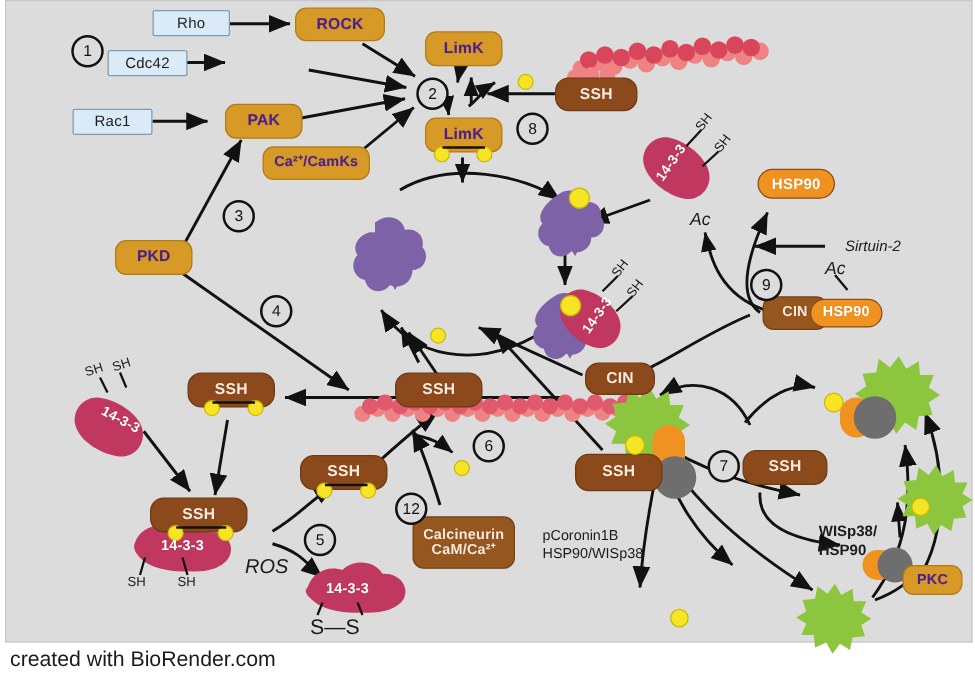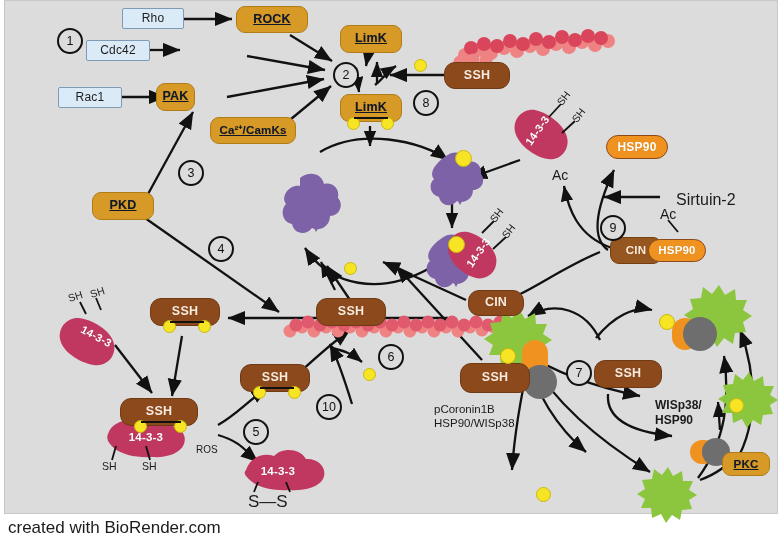--- a/index.html
+++ b/index.html
@@ -27,23 +27,22 @@
     line-height:1.08;
     color:#ffffff;
     font-weight:bold;
     letter-spacing:0.2px;
     text-shadow:0 0 1px rgba(0,0,0,.18);
   }
   .gold{
     background:#d79a26;
     border:1.6px solid #b07c18;
     border-radius:9px;
-    color:#0f172a;
+    color:#4c1d95;
     font-size:12.5px;
-    text-decoration:underline;
   }
   .brown{
     background:#8c4a1c;
     border:1.6px solid #6f3913;
     border-radius:11px;
     color:#fbeade;
     font-size:12.5px;
   }
   .brown2{
     background:#96561f;
@@ -68,28 +67,30 @@
     font-weight:normal;
     text-shadow:none;
   }
   .plain{
     position:absolute;
     color:#1b1b1b;
     font-size:13px;
     font-weight:normal;
     white-space:pre;
     line-height:1.2;
+    font-style:italic;
   }
   .smalllabel{
     position:absolute;
     color:#1b1b1b;
     font-size:11px;
     font-weight:normal;
     white-space:pre;
     line-height:1.25;
+    margin-top:20px;
   }
   .shlabel{
     position:absolute;
     color:#1b1b1b;
     font-size:10.5px;
     font-weight:normal;
     white-space:pre;
   }
   .numcircle{
     position:absolute;
@@ -394,38 +395,40 @@
         <circle cx="716" cy="452" r="14" fill="#6e6e6e"></circle>
       </g>
     </g>
   </svg>
 
   <div class="node bluebox" style="left:122px;top:8px;width:62px;height:21px;">Rho</div>
   <div class="node bluebox" style="left:86px;top:40px;width:64px;height:21px;">Cdc42</div>
   <div class="node bluebox" style="left:58px;top:87px;width:64px;height:21px;">Rac1</div>
 
   <div class="node gold" style="left:236px;top:6px;width:72px;height:27px;">ROCK</div>
-  <div class="node gold" style="left:156px;top:83px;width:39px;height:28px;">PAK</div>
+  <div class="node gold" style="left:180px;top:83px;width:62px;height:28px;">PAK</div>
   <div class="node gold" style="left:340px;top:25px;width:62px;height:28px;">LimK</div>
   <div class="node gold" style="left:340px;top:94px;width:62px;height:28px;">LimK</div>
   <div class="node gold" style="left:92px;top:192px;width:62px;height:28px;">PKD</div>
   <div class="node gold" style="left:210px;top:117px;width:86px;height:27px;font-size:11.5px;">Ca²⁺/CamKs</div>
   <div class="node gold" style="left:722px;top:452px;width:48px;height:24px;font-size:11.5px;">PKC</div>
 
   <div class="node brown" style="left:444px;top:62px;width:66px;height:27px;">SSH</div>
   <div class="node brown" style="left:150px;top:298px;width:70px;height:28px;">SSH</div>
   <div class="node brown" style="left:316px;top:298px;width:70px;height:28px;">SSH</div>
   <div class="node brown" style="left:120px;top:398px;width:78px;height:28px;">SSH</div>
   <div class="node brown" style="left:240px;top:364px;width:70px;height:28px;">SSH</div>
   <div class="node brown" style="left:460px;top:363px;width:70px;height:30px;">SSH</div>
   <div class="node brown" style="left:594px;top:360px;width:68px;height:28px;">SSH</div>
   <div class="node brown" style="left:468px;top:290px;width:56px;height:26px;">CIN</div>
   <div class="node brown2" style="left:610px;top:237px;width:52px;height:27px;">CIN</div>
   <div class="node orangepill" style="left:648px;top:239px;width:58px;height:23px;font-size:11.5px;">HSP90</div>
   <div class="node orangepill" style="left:606px;top:135px;width:62px;height:24px;">HSP90</div>
+  <div class="node brown2" style="left:330px;top:413px;width:82px;height:42px;white-space:pre-line;border-radius:9px;">Calcineurin
+CaM/Ca²⁺</div>
 
   <div class="pdot" style="left:414px;top:59px;"></div>
   <div class="pdot" style="left:347px;top:117px;"></div>
   <div class="pdot" style="left:381px;top:117px;"></div>
   <div class="pdot" style="left:455px;top:150px;width:17px;height:17px;"></div>
   <div class="pdot" style="left:448px;top:236px;width:17px;height:17px;"></div>
   <div class="pdot" style="left:344px;top:262px;"></div>
   <div class="pdot" style="left:163px;top:320px;"></div>
   <div class="pdot" style="left:198px;top:320px;"></div>
   <div class="pdot" style="left:134px;top:420px;"></div>
@@ -478,34 +481,34 @@
   <div class="shlabel" style="left:556px;top:92px;transform:rotate(-52deg);">SH</div>
   <div class="shlabel" style="left:571px;top:109px;transform:rotate(-52deg);">SH</div>
   <div class="shlabel" style="left:489px;top:209px;transform:rotate(-52deg);">SH</div>
   <div class="shlabel" style="left:501px;top:225px;transform:rotate(-52deg);">SH</div>
   <div class="shlabel" style="left:68px;top:290px;transform:rotate(-18deg);">SH</div>
   <div class="shlabel" style="left:90px;top:286px;transform:rotate(-18deg);">SH</div>
   <div class="shlabel" style="left:102px;top:460px;">SH</div>
   <div class="shlabel" style="left:142px;top:460px;">SH</div>
   <div class="shlabel" style="left:248px;top:492px;font-size:17px;">S—S</div>
 
-  <div class="plain" style="left:676px;top:190px;font-size:16px;">Sirtuin-2</div>
+  <div class="plain" style="left:676px;top:190px;font-size:12px;">Sirtuin-2</div>
   <div class="plain" style="left:552px;top:167px;font-size:14px;">Ac</div>
   <div class="plain" style="left:660px;top:206px;font-size:14px;">Ac</div>
-  <div class="plain" style="left:196px;top:444px;font-size:10px;">ROS</div>
+  <div class="plain" style="left:196px;top:444px;font-size:16px;">ROS</div>
   <div class="smalllabel" style="left:434px;top:402px;font-size:11.5px;">pCoronin1B
 HSP90/WISp38</div>
   <div class="smalllabel" style="left:655px;top:398px;font-size:12px;font-weight:bold;">WISp38/
 HSP90</div>
 
   <div class="numcircle" style="left:57px;top:28px;">1</div>
   <div class="numcircle" style="left:333px;top:62px;">2</div>
   <div class="numcircle" style="left:178px;top:160px;">3</div>
   <div class="numcircle" style="left:208px;top:236px;">4</div>
   <div class="numcircle" style="left:243px;top:419px;">5</div>
   <div class="numcircle" style="left:378px;top:344px;">6</div>
   <div class="numcircle" style="left:566px;top:360px;">7</div>
   <div class="numcircle" style="left:413px;top:90px;">8</div>
   <div class="numcircle" style="left:600px;top:215px;">9</div>
-  <div class="numcircle" style="left:316px;top:394px;">10</div>
+  <div class="numcircle" style="left:316px;top:394px;">12</div>
 
   <div class="credit">created with BioRender.com</div>
 </div>
 
 </body></html>

